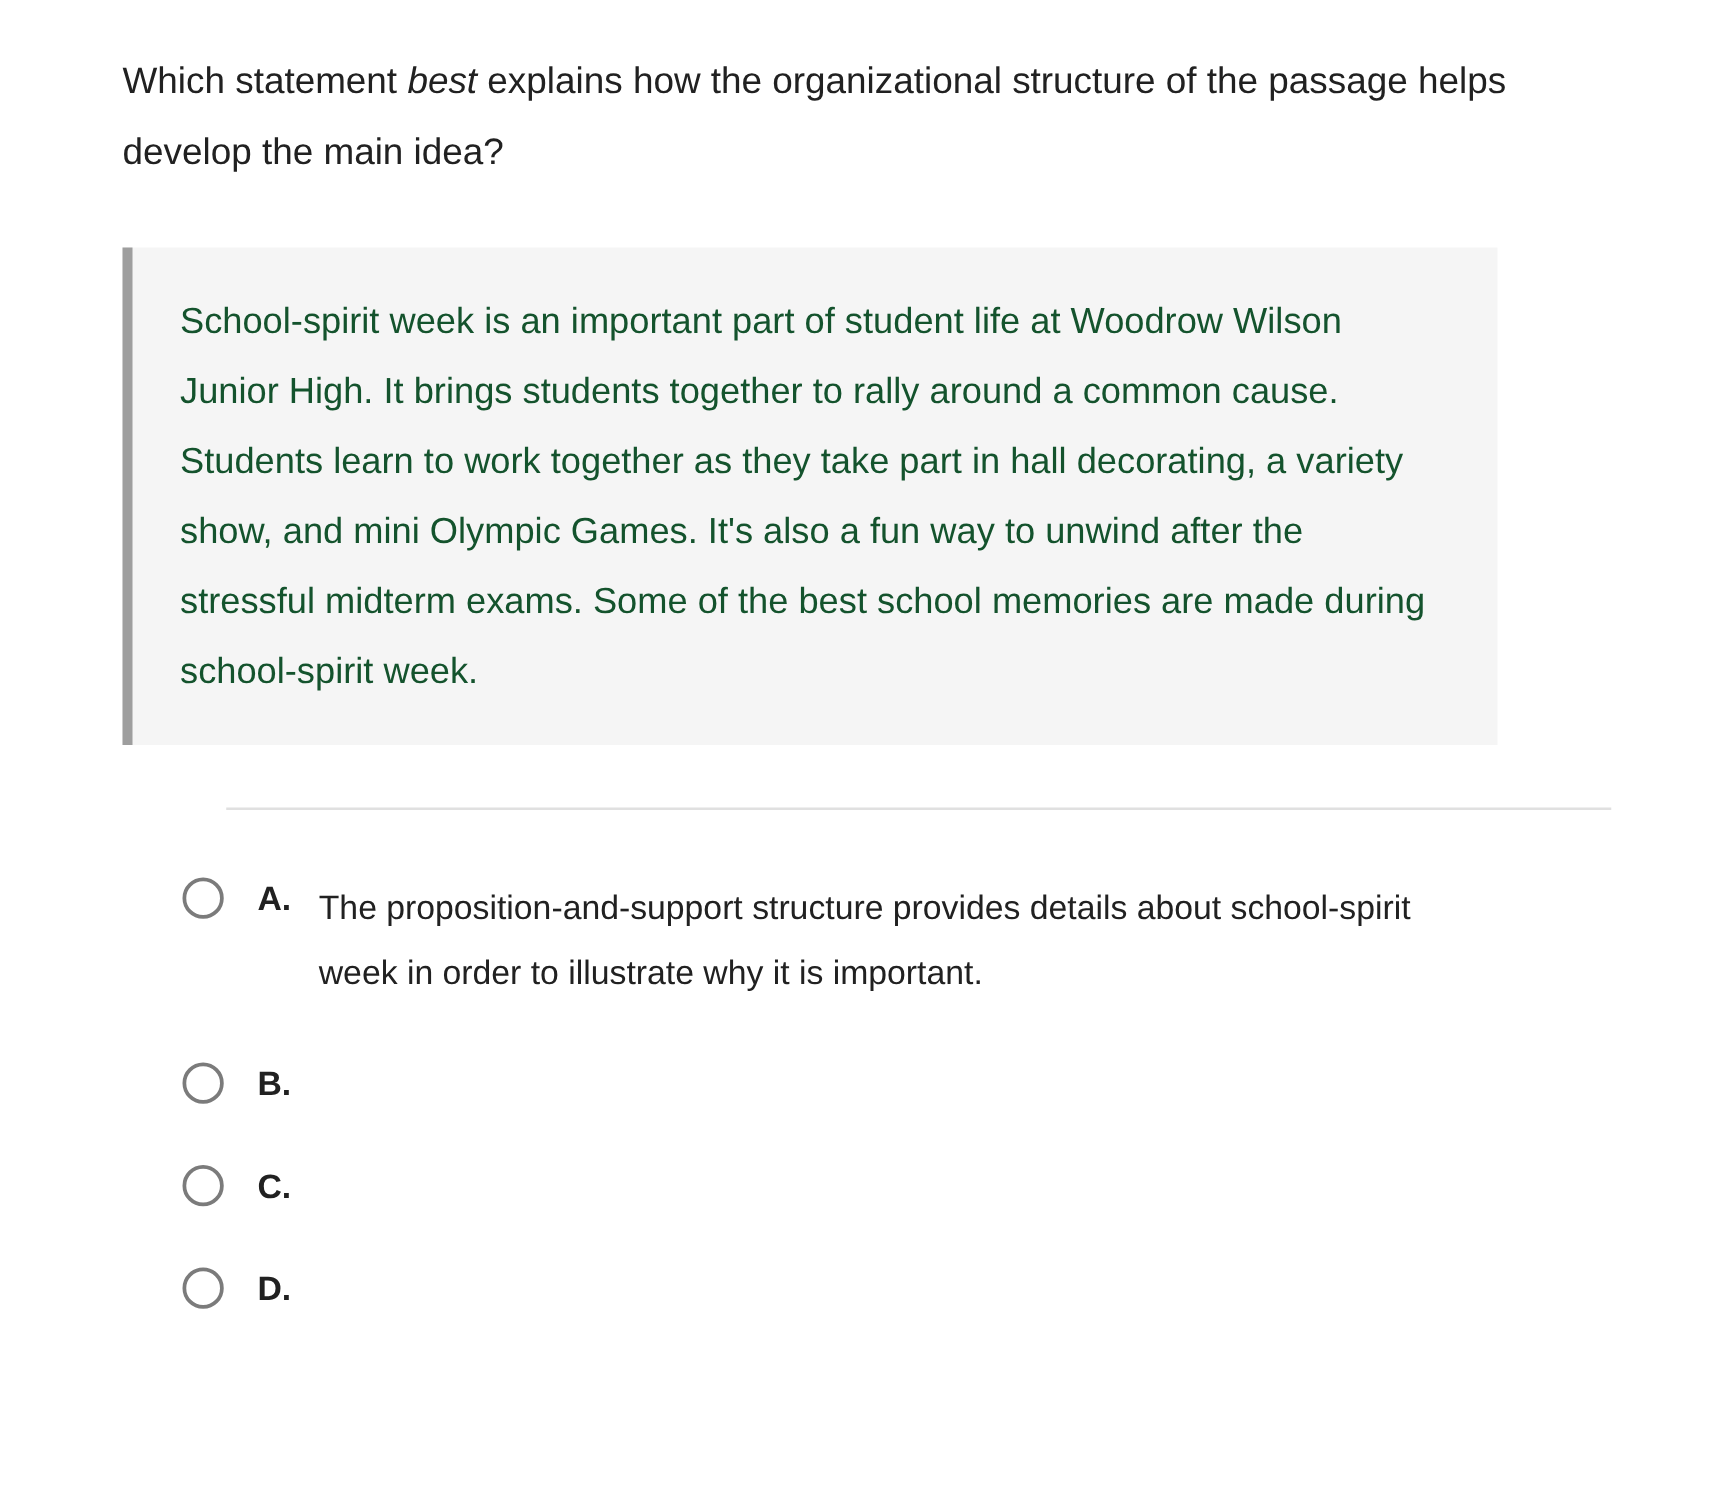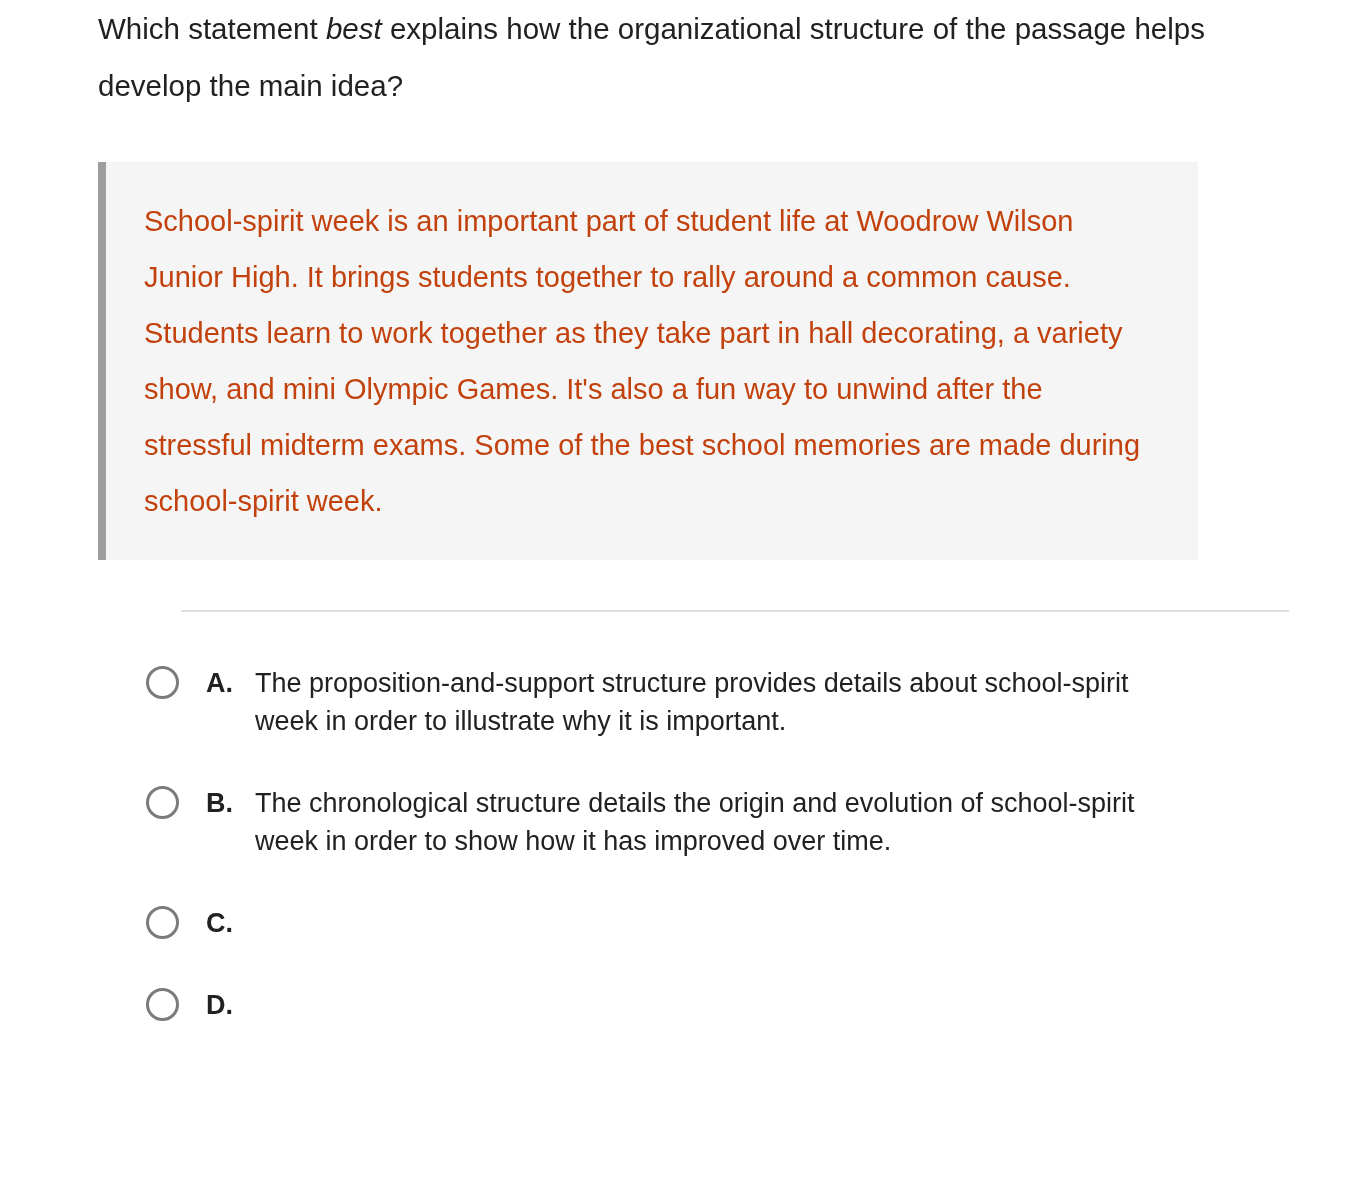--- a/index.html
+++ b/index.html
@@ -8,20 +8,21 @@
     padding: 0;
     background: #ffffff;
     width: 1372px;
     height: 1204px;
     overflow: hidden;
     font-family: "Liberation Sans", "DejaVu Sans", sans-serif;
     color: #212121;
   }
   .page {
     padding-left: 98px;
+    padding-top: 36px;
     width: 1372px;
   }
   .question {
     font-size: 29.5px;
     line-height: 57px;
     max-width: 1160px;
     color: #212121;
   }
   .question em {
     font-style: italic;
@@ -30,21 +31,21 @@
     margin: 48px 0 0 0;
     width: 1100px;
     background: #f5f5f5;
     border-left: 8px solid #9e9e9e;
     padding: 31px 48px 31px 38px;
   }
   .passage p {
     margin: 0;
     font-size: 29px;
     line-height: 56px;
-    color: #c2410c;
+    color: #14532d;
   }
   .divider {
     margin-top: 50px;
     width: 1108px;
     height: 2px;
     background: #e0e0e0;
     border: none;
   }
   .options {
     margin-top: 52px;
@@ -69,21 +70,21 @@
   .letter {
     flex: 0 0 49px;
     font-weight: bold;
     font-size: 27px;
     line-height: 38px;
     color: #212121;
   }
   .option-text {
     max-width: 940px;
     font-size: 27px;
-    line-height: 38px;
+    line-height: 52px;
     color: #212121;
   }
 </style>
 </head>
 <body>
 
 <div class="page">
 
   <div class="question">
     <span>Which statement</span>
@@ -101,21 +102,20 @@
 
     <div class="option">
       <span class="radio"></span>
       <span class="letter">A.</span>
       <span class="option-text">The proposition-and-support structure provides details about school-spirit week in order to illustrate why it is important.</span>
     </div>
 
     <div class="option">
       <span class="radio"></span>
       <span class="letter">B.</span>
-      <span class="option-text">The chronological structure details the origin and evolution of school-spirit week in order to show how it has improved over time.</span>
     </div>
 
     <div class="option">
       <span class="radio"></span>
       <span class="letter">C.</span>
     </div>
 
     <div class="option">
       <span class="radio"></span>
       <span class="letter">D.</span>

